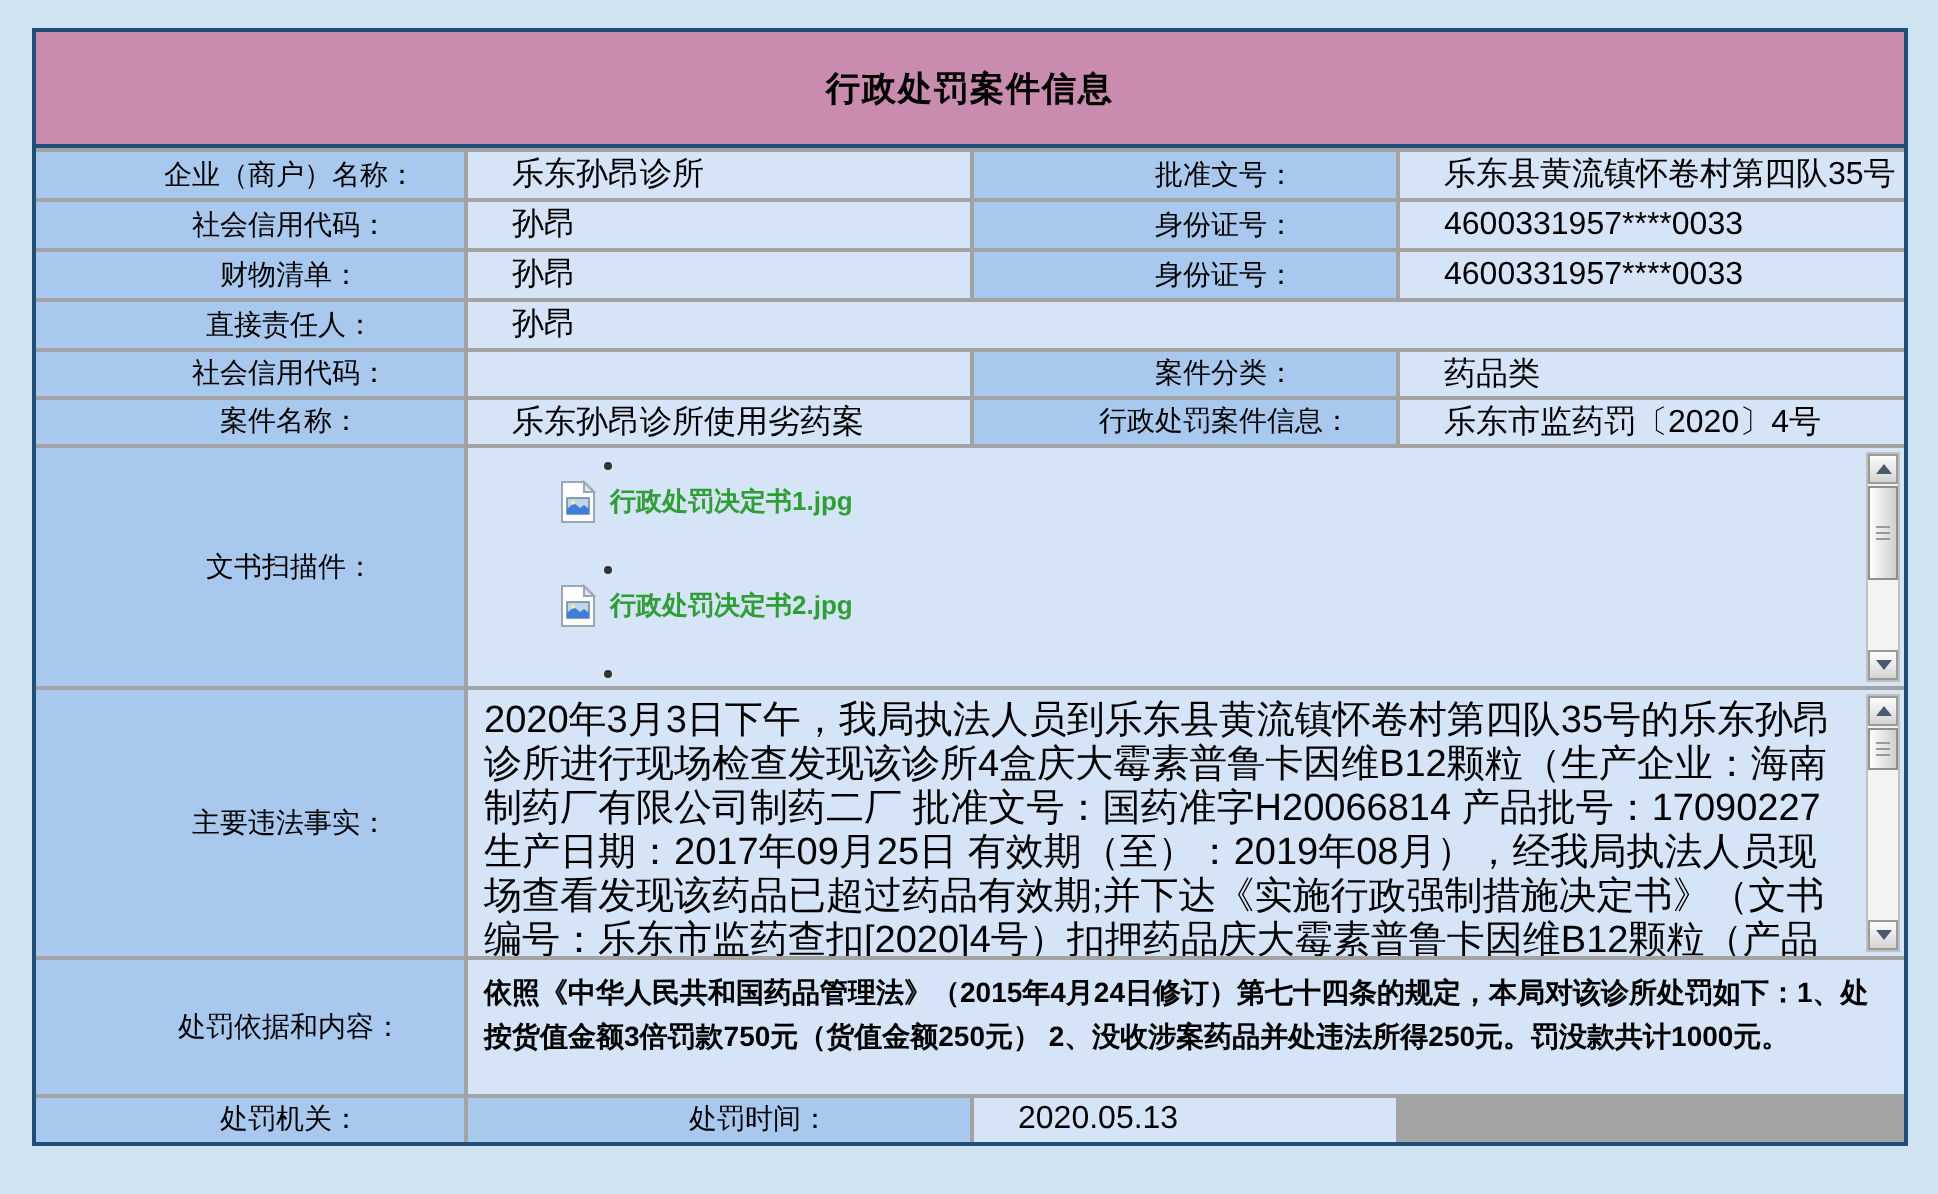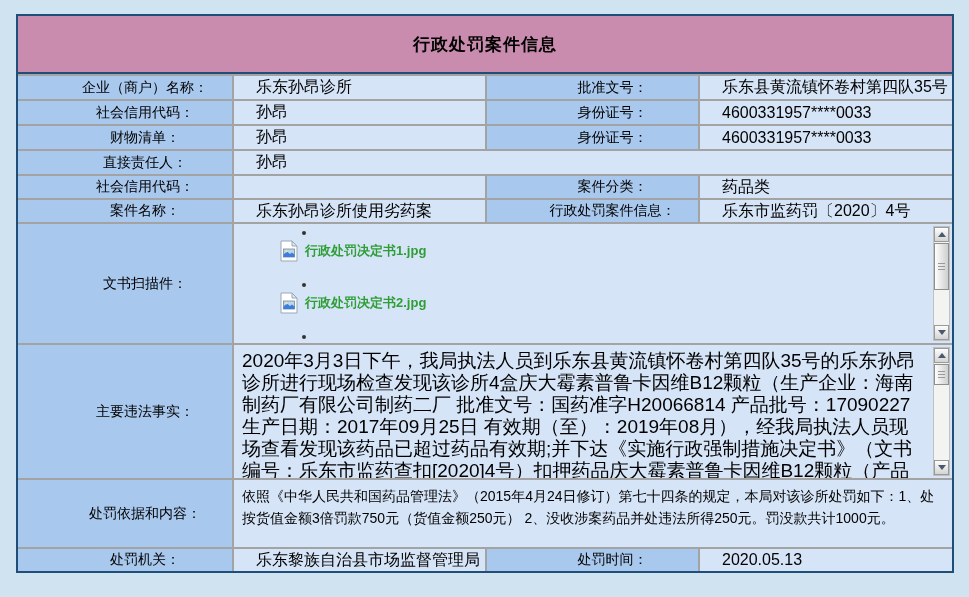--- a/index.html
+++ b/index.html
@@ -28,21 +28,21 @@
     background:#d6e4f7;display:flex;align-items:center;
     font-size:16px;padding-left:22px;box-sizing:border-box;
   }
   .val.c4{}
   .span24{grid-column:2/5;}
   .area{
     background:#d6e4f7;position:relative;overflow:hidden;box-sizing:border-box;
   }
   .scan-area{grid-column:2/5;padding:7px 26px 0 46px;}
   .facts-area{grid-column:2/5;padding:5px 28px 0 8px;font-size:19px;line-height:22px;}
-  .basis-area{grid-column:2/5;padding:5px 10px 0 8px;font-size:14px;line-height:22px;}
+  .basis-area{grid-column:2/5;padding:5px 10px 0 8px;font-size:14px;line-height:22px;font-weight:bold;}
   .file-item{margin-bottom:21px;}
   .bullet{
     display:block;width:4px;height:4px;border-radius:50%;background:#333;
     margin:0 0 5px 22px;
   }
   .file-row{display:flex;align-items:center;gap:7px;}
   .file-icon{width:18px;height:22px;flex:0 0 auto;}
   .file-link{
     color:#2f9e36;font-weight:bold;font-size:13px;text-decoration:none;cursor:pointer;
   }
@@ -168,17 +168,16 @@
         </div>
     </div>
   </div>
 
   <div class="lbl">处罚依据和内容：</div>
   <div class="area basis-area">
     <span>依照《中华人民共和国药品管理法》（2015年4月24日修订）第七十四条的规定，本局对该诊所处罚如下：1、处按货值金额3倍罚款750元（货值金额250元） 2、没收涉案药品并处违法所得250元。罚没款共计1000元。</span>
   </div>
 
   <div class="lbl">处罚机关：</div>
-  <div class="val">乐东黎族自治县市场监督管理局</div>
   <div class="lbl">处罚时间：</div>
   <div class="val c4">2020.05.13</div>
 
 </div>
 
 </body></html>

